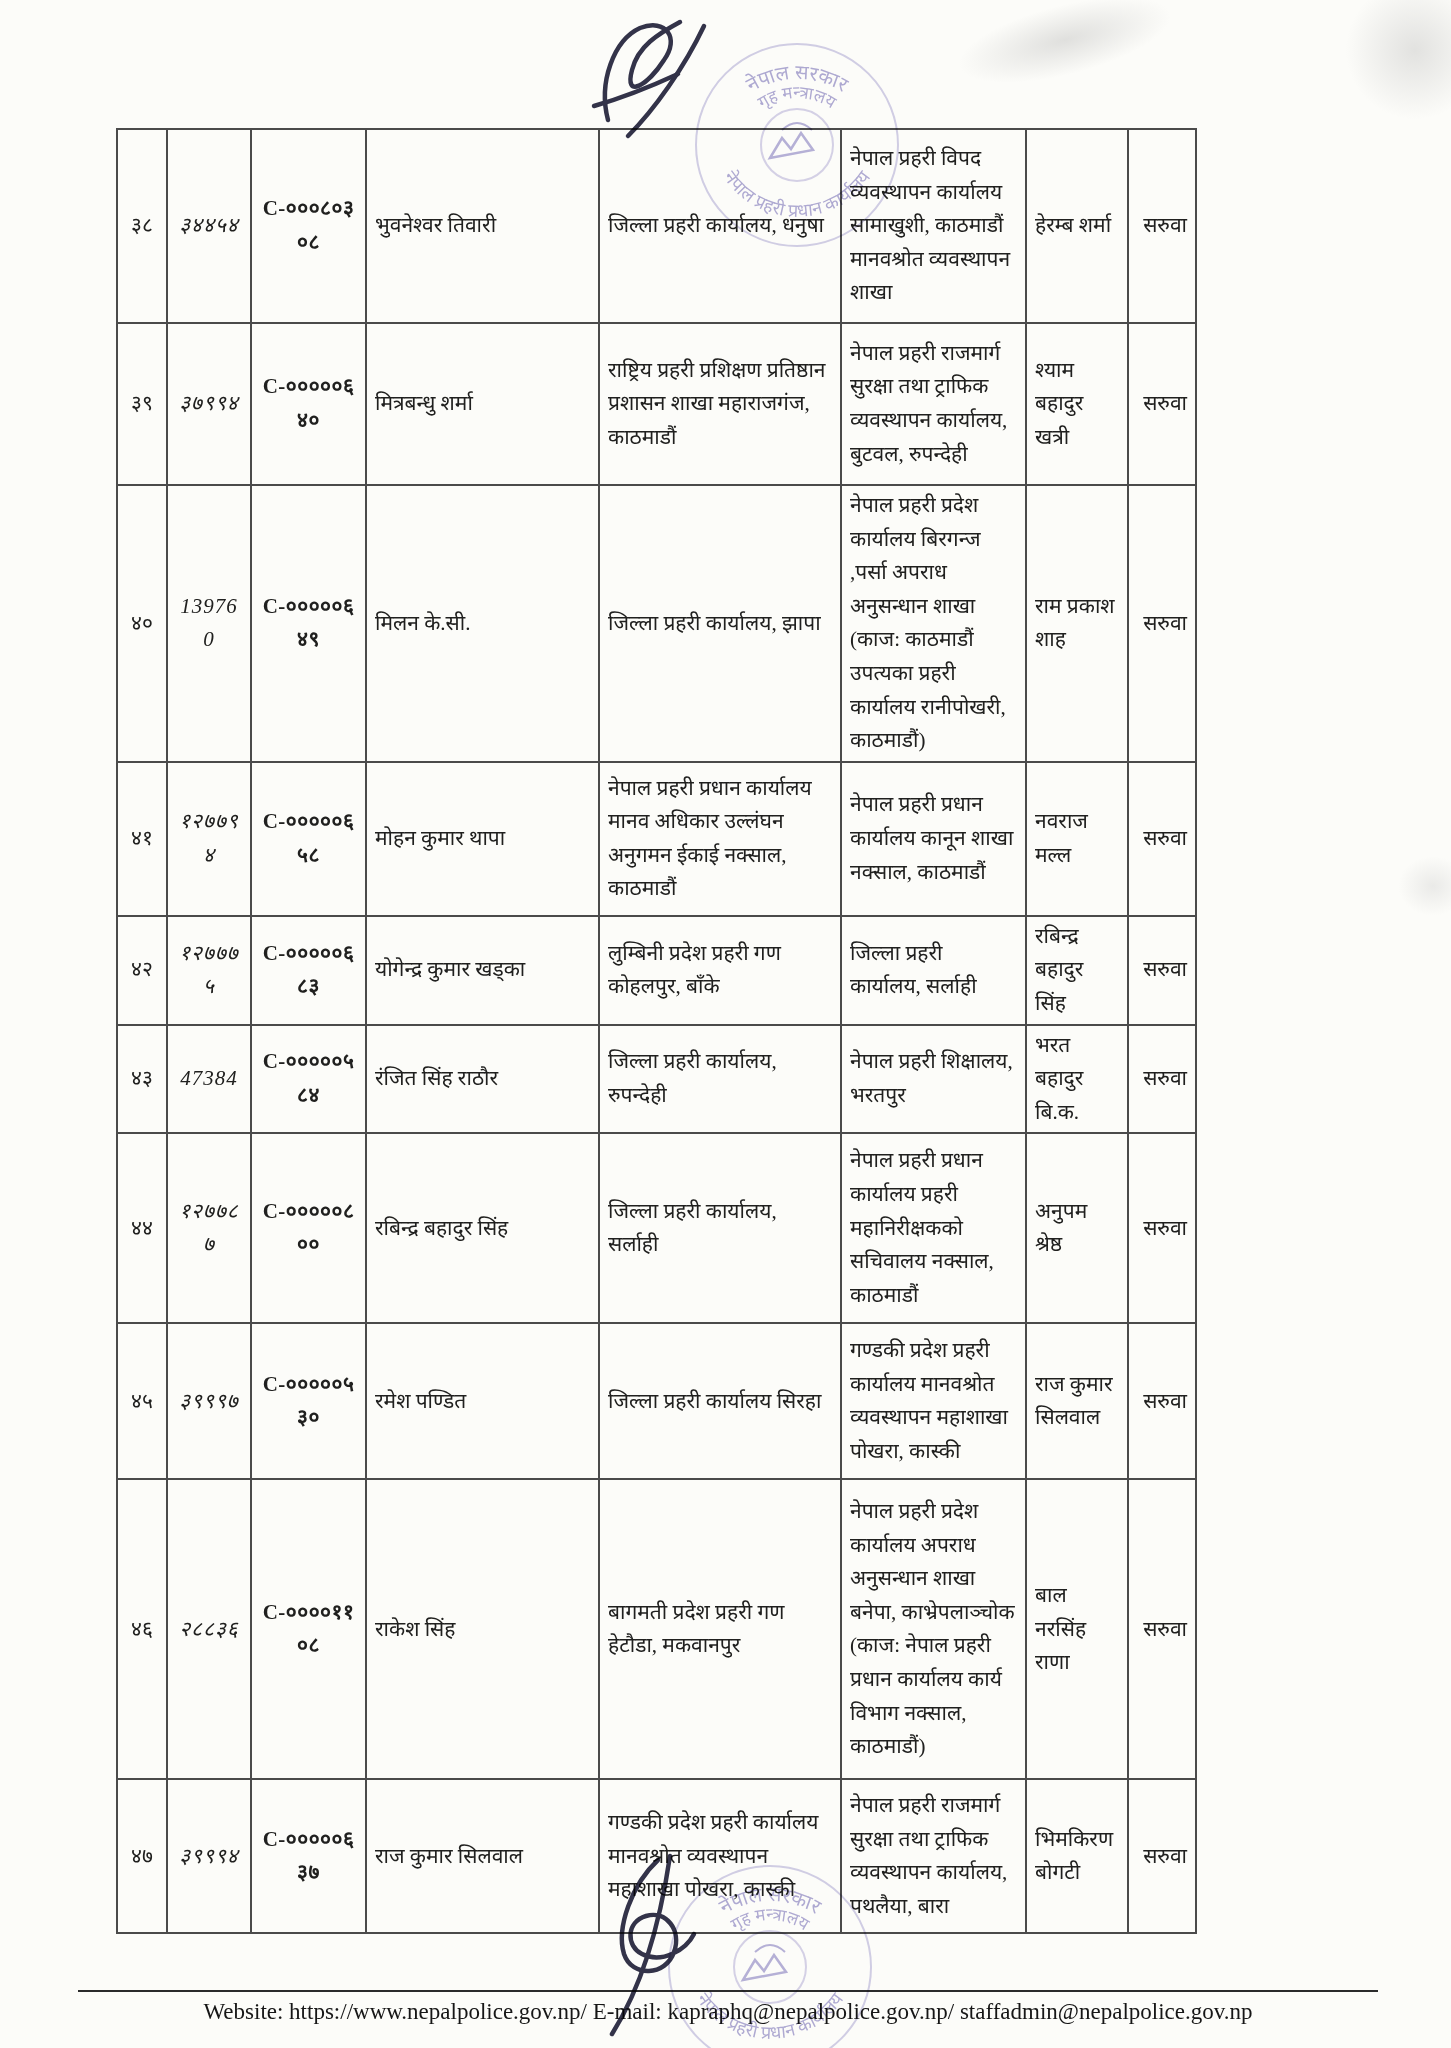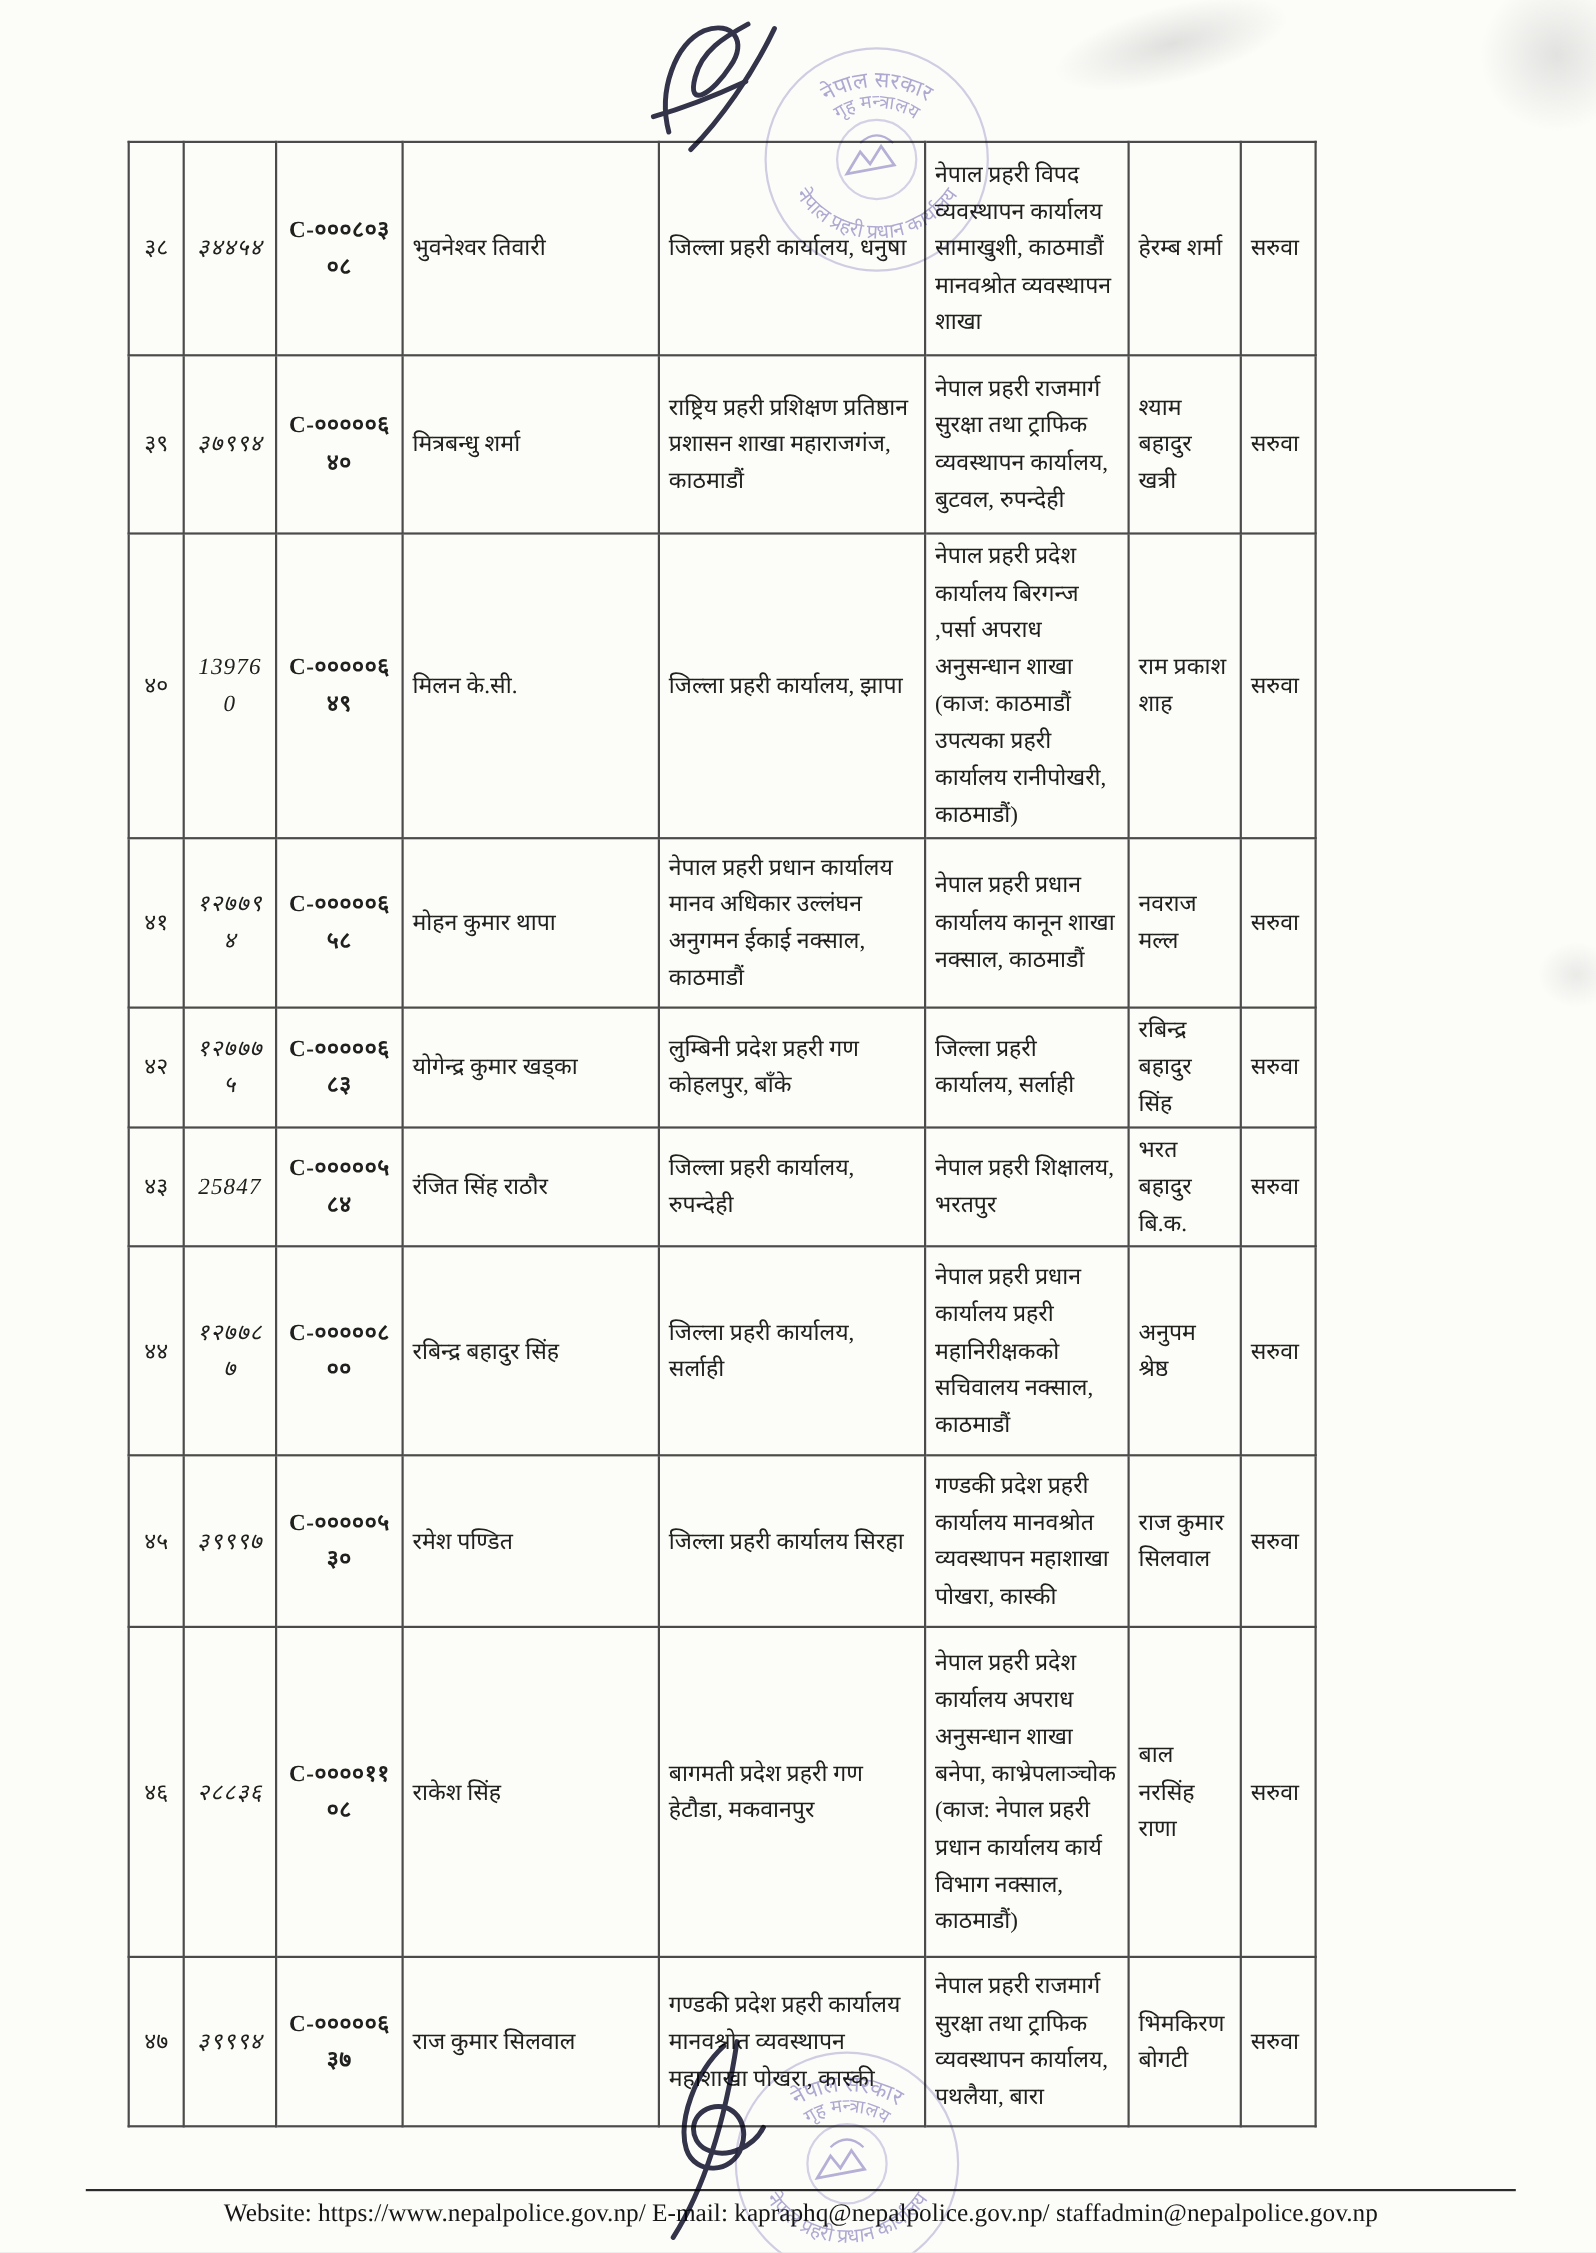--- a/index.html
+++ b/index.html
@@ -22,21 +22,21 @@
     vertical-align:middle;
     font-size:21px;line-height:1.6;
     color:#20201f;
     padding:3px 8px;
     word-wrap:break-word;
   }
   td.c-sn{text-align:center;font-size:20px;margin-top:26px;}
   td.c-emp{text-align:center;font-size:20px;letter-spacing:1px;font-style:italic;}
   td.c-code{text-align:center;font-size:18px;letter-spacing:.5px;font-weight:bold;}
   td.c-name,td.c-from,td.c-to,td.c-repl{text-align:left;margin-left:16px;}
-  td.c-status{text-align:left;}
+  td.c-status{text-align:right;}
   
   .stamp{position:absolute;mix-blend-mode:multiply;opacity:.55;z-index:3;pointer-events:none;}
   .sig{position:absolute;mix-blend-mode:multiply;z-index:4;pointer-events:none;}
   
   .footer-divider{position:absolute;left:78px;top:1990px;width:1300px;border-top:2px solid #2b2b2b;z-index:2;}
   .footer-text{
     position:absolute;left:78px;top:1999px;width:1300px;
     text-align:center;font-size:23px;color:#161616;z-index:2;
     font-family:"Liberation Serif",serif;
   }
@@ -117,21 +117,21 @@
         <td class="c-emp">१२७७७५</td>
         <td class="c-code">C-०००००६८३</td>
         <td class="c-name">योगेन्द्र कुमार खड्का</td>
         <td class="c-from">लुम्बिनी प्रदेश प्रहरी गण कोहलपुर, बाँके</td>
         <td class="c-to">जिल्ला प्रहरी कार्यालय, सर्लाही</td>
         <td class="c-repl">रबिन्द्र बहादुर सिंह</td>
         <td class="c-status">सरुवा</td>
       </tr>
       <tr style="height:78px">
         <td class="c-sn">४३</td>
-        <td class="c-emp">25847</td>
+        <td class="c-emp">47384</td>
         <td class="c-code">C-०००००५८४</td>
         <td class="c-name">रंजित सिंह राठौर</td>
         <td class="c-from">जिल्ला प्रहरी कार्यालय, रुपन्देही</td>
         <td class="c-to">नेपाल प्रहरी शिक्षालय, भरतपुर</td>
         <td class="c-repl">भरत बहादुर बि.क.</td>
         <td class="c-status">सरुवा</td>
       </tr>
       <tr style="height:190px">
         <td class="c-sn">४४</td>
         <td class="c-emp">१२७७८७</td>

